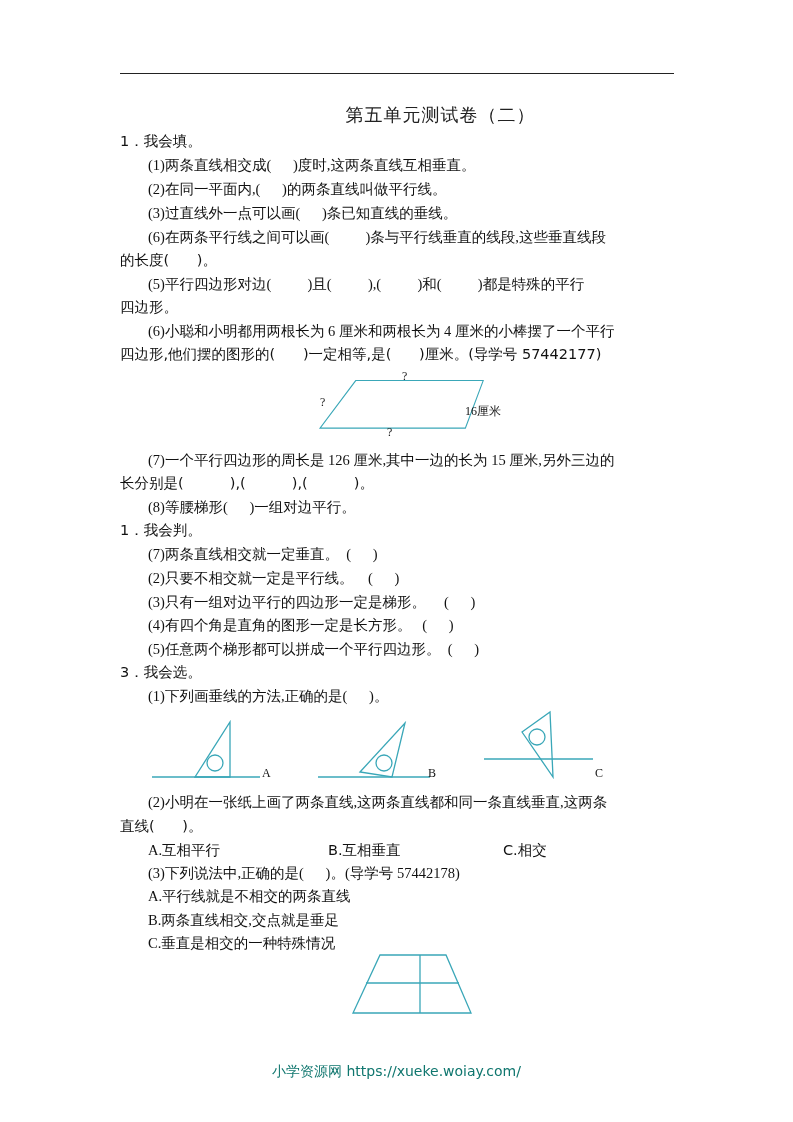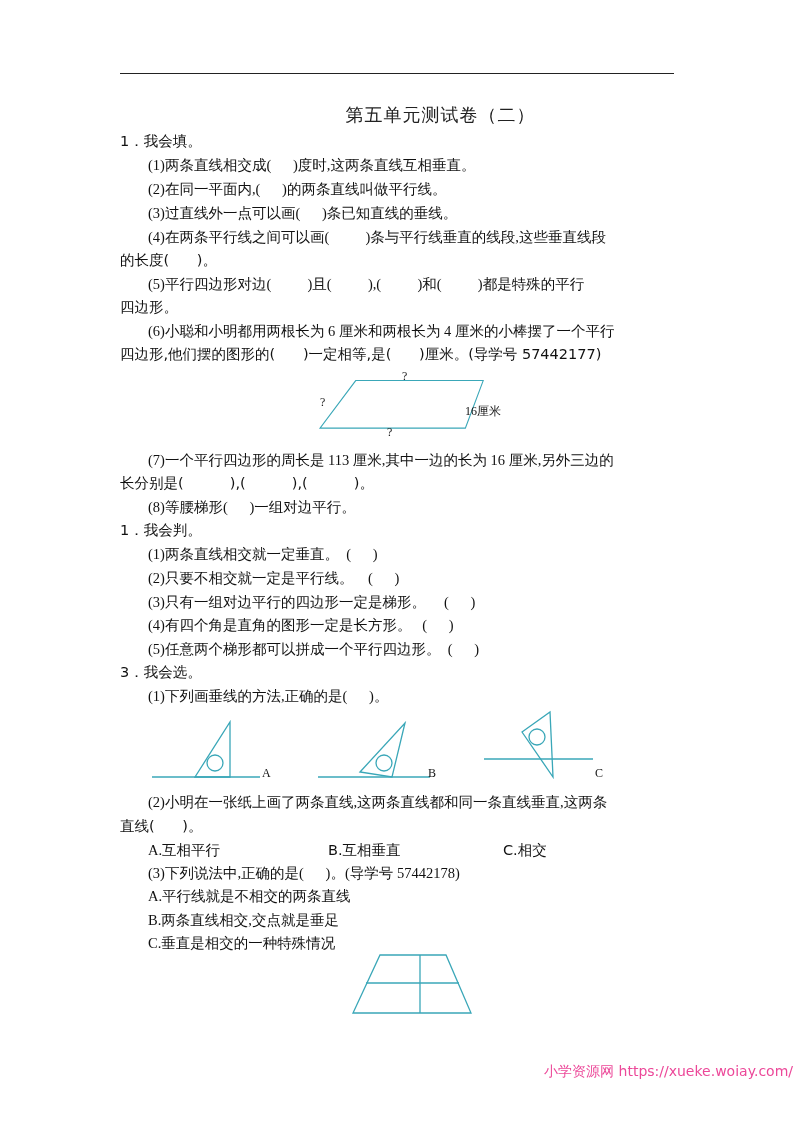--- a/index.html
+++ b/index.html
@@ -8,54 +8,54 @@
   .rule { position: absolute; left: 120px; top: 73px; width: 554px; height: 1px; background: #222; }
   .title { position: absolute; top: 103px; left: 0; width: 793px; text-align: center;
            font-family: Liberation Serif, serif; font-size: 18px; color: #222; letter-spacing: 1px; margin-left: 44px; }
   .ln { position: absolute; font-size: 14.5px; line-height: 20px; white-space: pre; color: #111; }
   .sec { left: 120px; }
   .ind { left: 148px; font-family: Liberation Serif, serif; }
   .cont { left: 120px; }
   svg.fig { position: absolute; overflow: visible; }
   .fig line, .fig polygon, .fig circle, .fig polyline { stroke: #3aa7b8; stroke-width: 1.3; fill: none; }
   .figlabel { font-family: "Liberation Serif", "DejaVu Serif", serif; font-size: 12px; fill: #111; }
-  .footer { position: absolute; top: 1063px; left: 0; width: 793px; text-align: right;
-            font-size: 14px; color: #ec4899; }
+  .footer { position: absolute; top: 1063px; left: 0; width: 793px; text-align: center;
+            font-size: 14px; color: #0f766e; }
 </style>
 </head>
 <body>
 
 <div class="rule"></div>
 <div class="title">第五单元测试卷（二）</div>
 
 <div class="ln sec" style="top:131px">1．我会填。</div>
 <div class="ln ind" style="top:155px">(1)两条直线相交成(      )度时,这两条直线互相垂直。</div>
 <div class="ln ind" style="top:179px">(2)在同一平面内,(      )的两条直线叫做平行线。</div>
 <div class="ln ind" style="top:203px">(3)过直线外一点可以画(      )条已知直线的垂线。</div>
-<div class="ln ind" style="top:227px">(4)在两条平行线之间可以画(          )条与平行线垂直的线段,这些垂直线段</div>
+<div class="ln ind" style="top:227px">(6)在两条平行线之间可以画(          )条与平行线垂直的线段,这些垂直线段</div>
 <div class="ln cont" style="top:250px">的长度(      )。</div>
 <div class="ln ind" style="top:274px">(5)平行四边形对边(          )且(          ),(          )和(          )都是特殊的平行</div>
 <div class="ln cont" style="top:297px">四边形。</div>
 <div class="ln ind" style="top:321px">(6)小聪和小明都用两根长为 6 厘米和两根长为 4 厘米的小棒摆了一个平行</div>
 <div class="ln cont" style="top:344px">四边形,他们摆的图形的(      )一定相等,是(      )厘米。(导学号 57442177)</div>
 
 <svg class="fig" style="left:300px; top:365px" width="220" height="80">
   <polygon points="42,19 192,19 171,77 0,77" transform="translate(20,0) scale(0.85,0.82)"></polygon>
   <text class="figlabel" x="102" y="15">?</text>
   <text class="figlabel" x="20" y="41">?</text>
   <text class="figlabel" x="87" y="71">?</text>
   <text class="figlabel" x="165" y="50">16厘米</text>
 </svg>
 
-<div class="ln ind" style="top:450px">(7)一个平行四边形的周长是 113 厘米,其中一边的长为 16 厘米,另外三边的</div>
+<div class="ln ind" style="top:450px">(7)一个平行四边形的周长是 126 厘米,其中一边的长为 15 厘米,另外三边的</div>
 <div class="ln cont" style="top:473px">长分别是(          ),(          ),(          )。</div>
 <div class="ln ind" style="top:497px">(8)等腰梯形(      )一组对边平行。</div>
 
 <div class="ln sec" style="top:520px">1．我会判。</div>
-<div class="ln ind" style="top:544px">(1)两条直线相交就一定垂直。  (      )</div>
+<div class="ln ind" style="top:544px">(7)两条直线相交就一定垂直。  (      )</div>
 <div class="ln ind" style="top:568px">(2)只要不相交就一定是平行线。    (      )</div>
 <div class="ln ind" style="top:592px">(3)只有一组对边平行的四边形一定是梯形。     (      )</div>
 <div class="ln ind" style="top:615px">(4)有四个角是直角的图形一定是长方形。   (      )</div>
 <div class="ln ind" style="top:639px">(5)任意两个梯形都可以拼成一个平行四边形。  (      )</div>
 
 <div class="ln sec" style="top:662px">3．我会选。</div>
 <div class="ln ind" style="top:686px">(1)下列画垂线的方法,正确的是(      )。</div>
 
 <svg class="fig" style="left:150px; top:710px" width="470" height="75">
 

